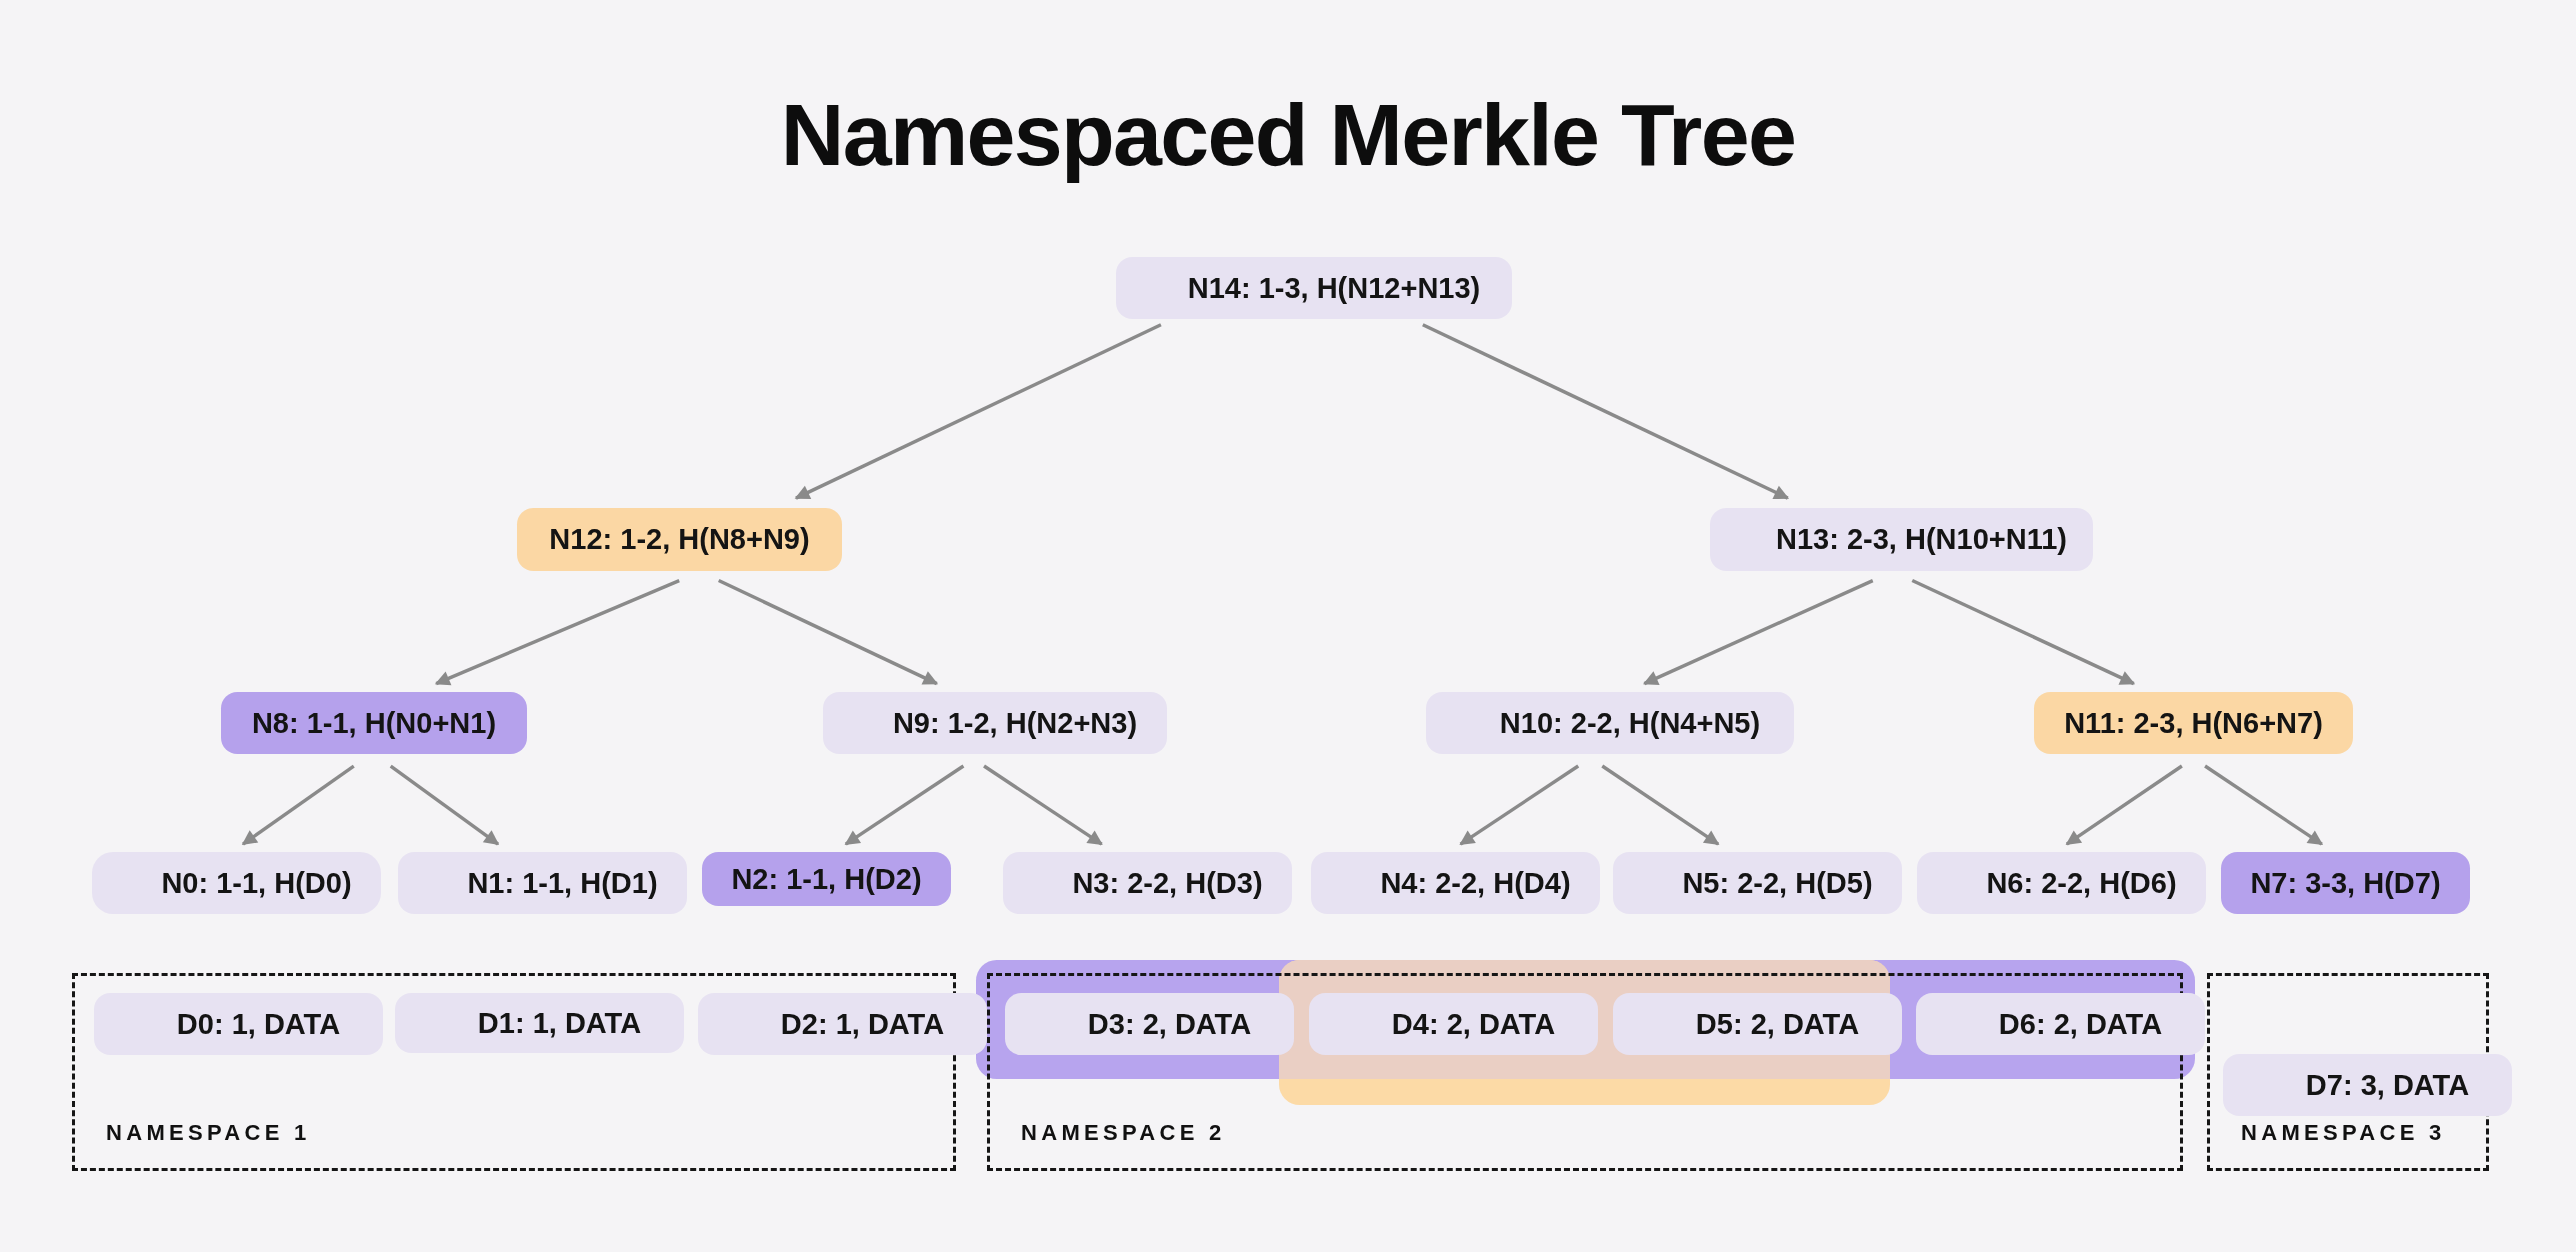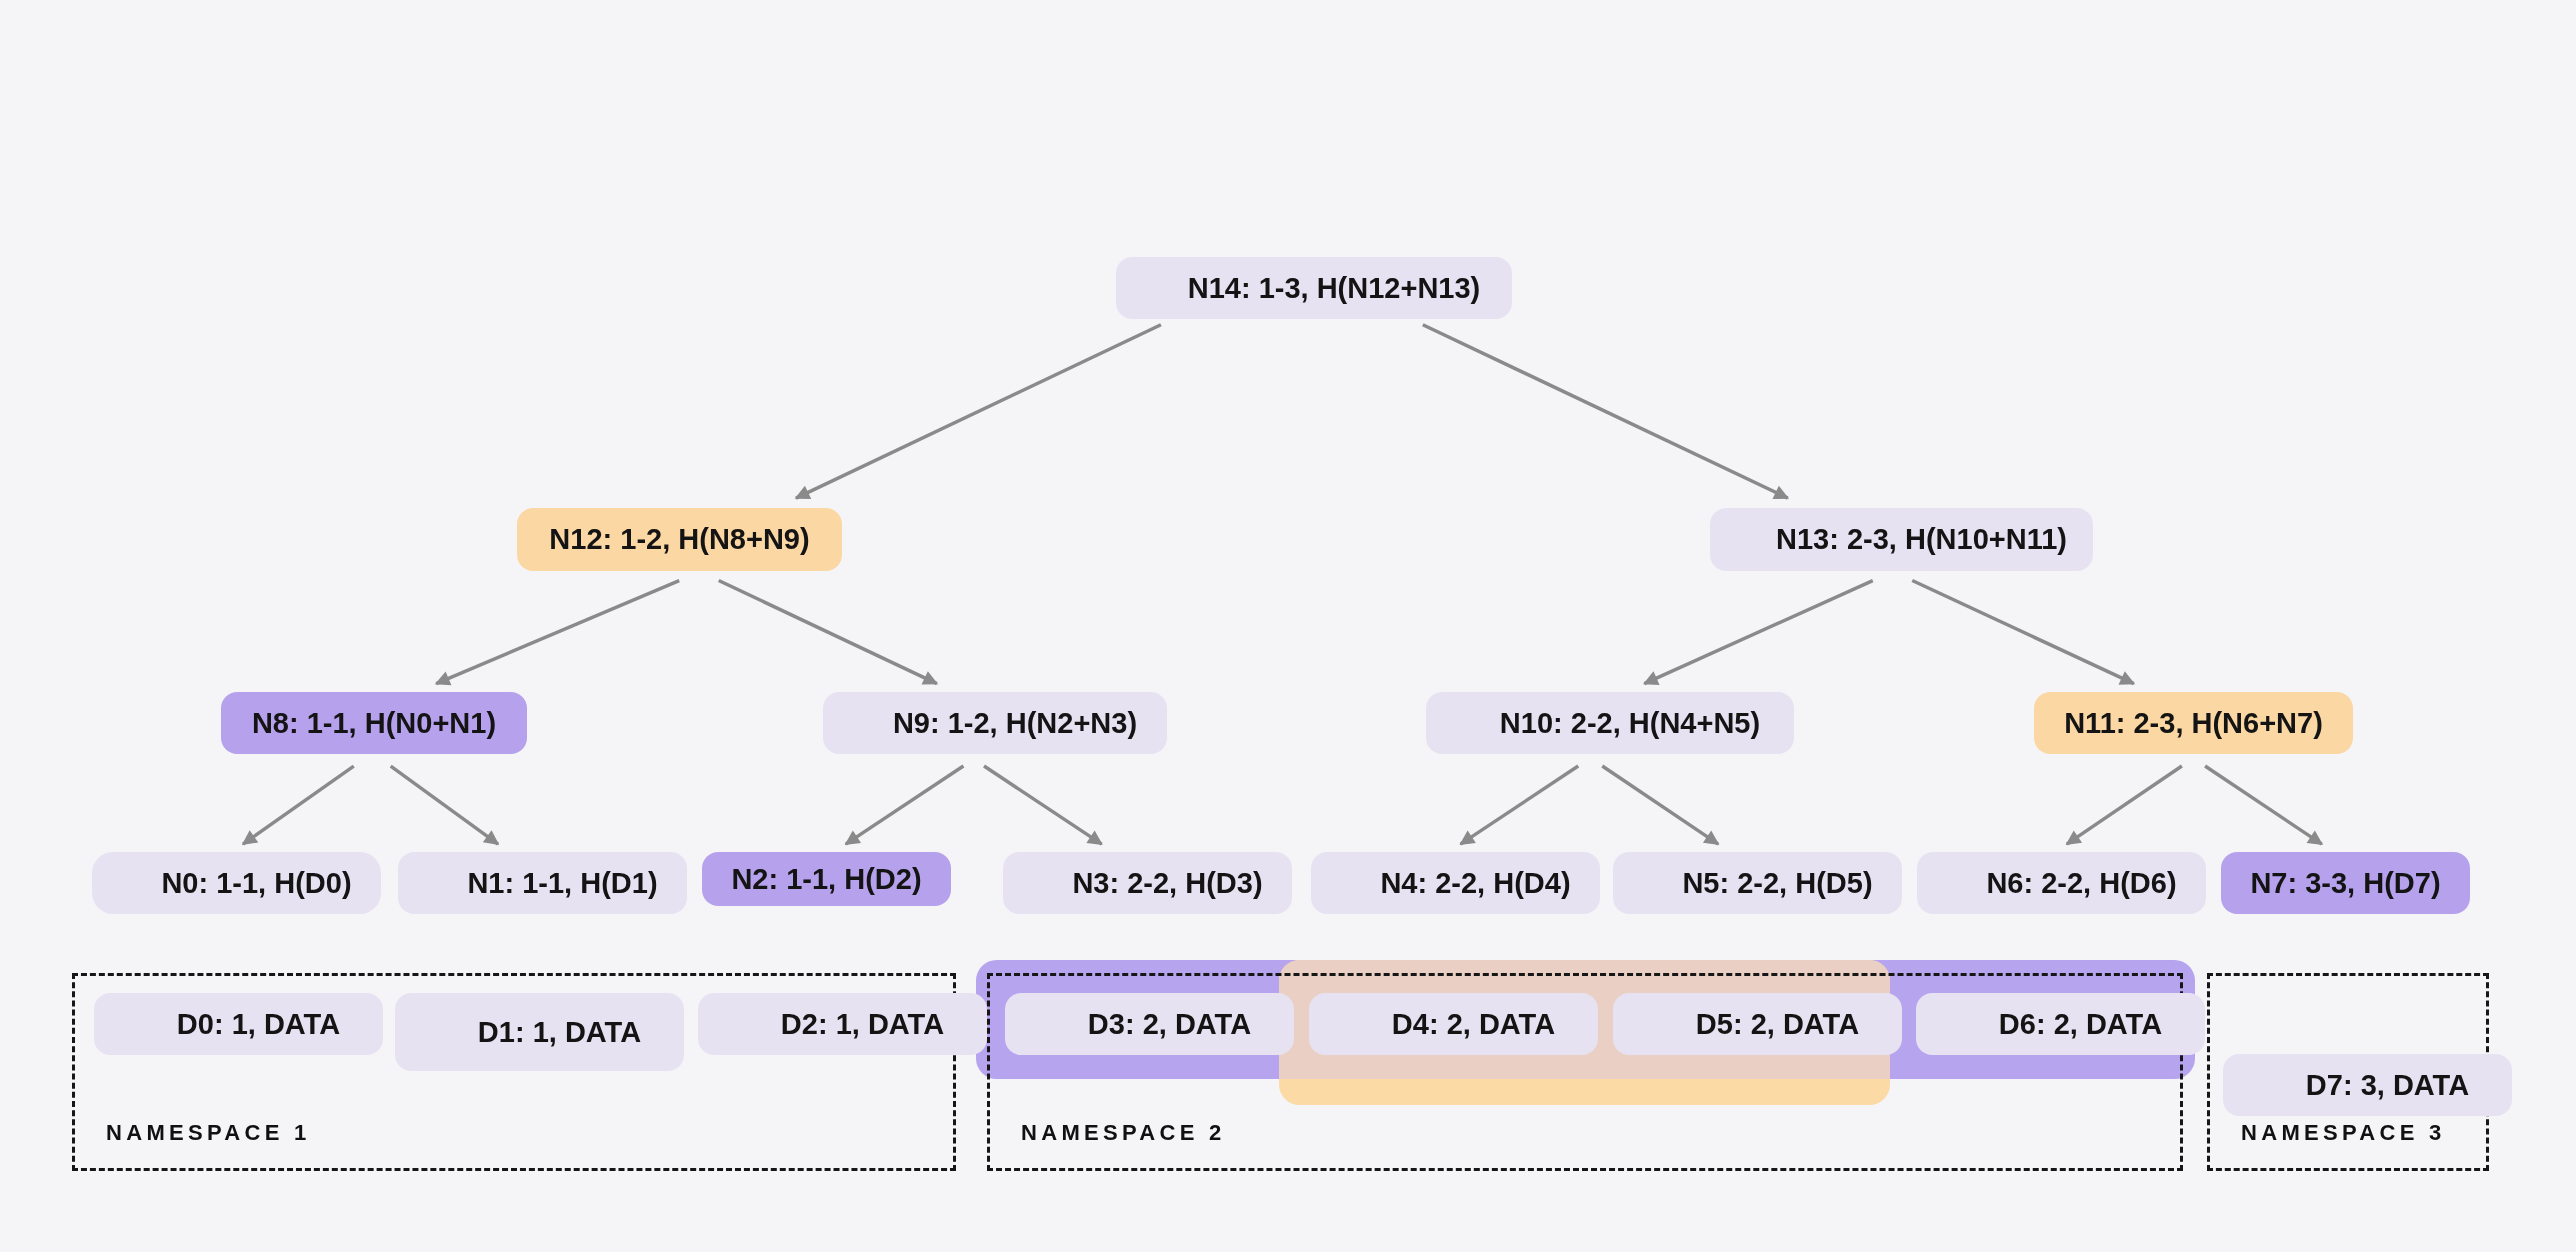--- a/index.html
+++ b/index.html
@@ -46,20 +46,21 @@
   }
   .v-default{background:var(--lav);padding-left:40px;}
   .v-purple{background:var(--purp);}
   .v-orange{background:var(--oran);}
 </style>
 </head>
 <body>
 
 <div id="canvas">
 
+  <h1 class="title">Namespaced Merkle Tree</h1>
 
   <svg class="edges" width="2576" height="1253" viewBox="0 0 3000 1459">
     <defs>
       <marker id="ah" viewBox="0 0 12 12" refX="10" refY="6" markerWidth="5.2" markerHeight="5.2" orient="auto-start-reverse">
         <path d="M1,1 L11,6 L1,11 Z" fill="#8A8A8A"></path>
       </marker>
     </defs>
     <g id="edge-group" stroke="#8A8A8A" stroke-width="4" fill="none">
         <line x1="1352" y1="378" x2="927" y2="580" marker-end="url(#ah)"></line>
         <line x1="1657" y1="378" x2="2082" y2="580" marker-end="url(#ah)"></line>
@@ -102,21 +103,21 @@
       <div class="node v-orange" style="left: 2034px; top: 692px; width: 319px; height: 62px;">N11: 2-3, H(N6+N7)</div>
       <div class="node v-default" style="left: 92px; top: 852px; width: 249px; height: 62px; border-radius: 21px;">N0: 1-1, H(D0)</div>
       <div class="node v-default" style="left: 398px; top: 852px; width: 249px; height: 62px;">N1: 1-1, H(D1)</div>
       <div class="node v-purple" style="left: 702px; top: 852px; width: 249px; height: 54px;">N2: 1-1, H(D2)</div>
       <div class="node v-default" style="left: 1003px; top: 852px; width: 249px; height: 62px;">N3: 2-2, H(D3)</div>
       <div class="node v-default" style="left: 1311px; top: 852px; width: 249px; height: 62px;">N4: 2-2, H(D4)</div>
       <div class="node v-default" style="left: 1613px; top: 852px; width: 249px; height: 62px;">N5: 2-2, H(D5)</div>
       <div class="node v-default" style="left: 1917px; top: 852px; width: 249px; height: 62px;">N6: 2-2, H(D6)</div>
       <div class="node v-purple" style="left: 2221px; top: 852px; width: 249px; height: 62px;">N7: 3-3, H(D7)</div>
       <div class="node v-default" style="left: 94px; top: 993px; width: 249px; height: 62px;">D0: 1, DATA</div>
-      <div class="node v-default" style="left: 395px; top: 993px; width: 249px; height: 78px;">D1: 1, DATA</div>
+      <div class="node v-default" style="left: 395px; top: 993px; width: 249px; height: 60px;">D1: 1, DATA</div>
       <div class="node v-default" style="left: 698px; top: 993px; width: 249px; height: 62px;">D2: 1, DATA</div>
       <div class="node v-default" style="left: 1005px; top: 993px; width: 249px; height: 62px;">D3: 2, DATA</div>
       <div class="node v-default" style="left: 1309px; top: 993px; width: 249px; height: 62px;">D4: 2, DATA</div>
       <div class="node v-default" style="left: 1613px; top: 993px; width: 249px; height: 62px;">D5: 2, DATA</div>
       <div class="node v-default" style="left: 1916px; top: 993px; width: 249px; height: 62px;">D6: 2, DATA</div>
       <div class="node v-default" style="left: 2223px; top: 1015px; width: 249px; height: 62px; margin-top: 39px;">D7: 3, DATA</div>
     </div>
 
 </div>
 

